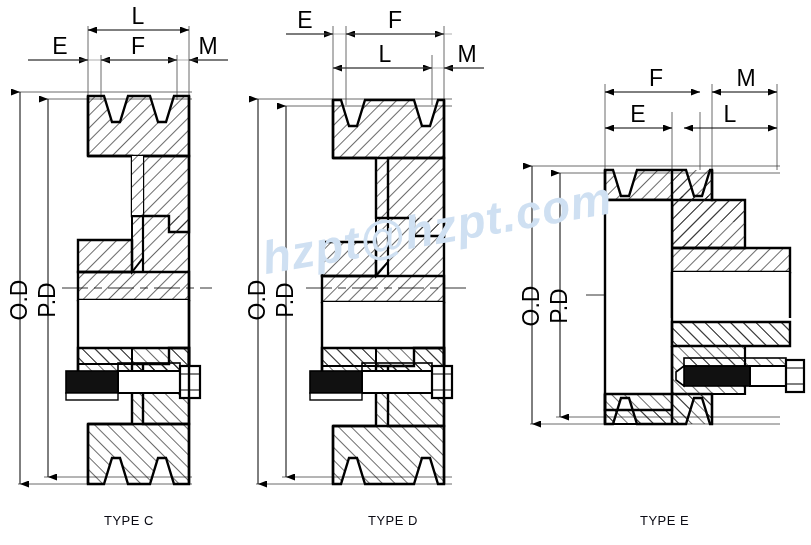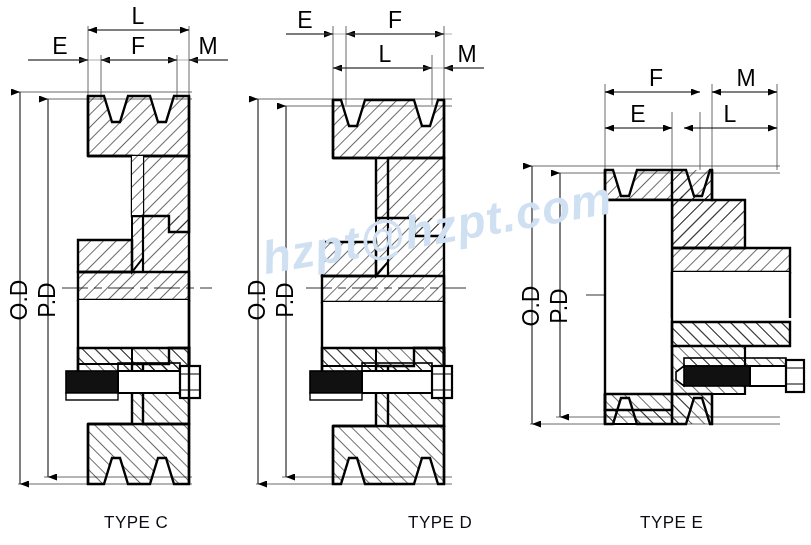--- a/index.html
+++ b/index.html
@@ -6,24 +6,24 @@
   body{width:811px;height:545px;overflow:hidden;
        font-family:"Liberation Sans","DejaVu Sans",sans-serif;}
   #stage{position:relative;width:811px;height:545px;background:#fff;}
   svg.drawing{position:absolute;left:0;top:0;width:811px;height:545px;}
   .wm{position:absolute;left:258px;top:232px;
       font-family:"Liberation Sans",sans-serif;
       font-size:46px;font-style:italic;font-weight:700;
       color:#cfe0f2;letter-spacing:1px;
       transform:rotate(-10deg);transform-origin:0 0;
       white-space:nowrap;pointer-events:none;user-select:none;}
-  .typelabel{position:absolute;font-size:17px;color:#0b0b14;
+  .typelabel{position:absolute;font-size:13px;color:#0b0b14;
              font-family:"Liberation Sans",sans-serif;letter-spacing:.5px;}
   #tc{left:104px;top:513px;}
-  #td{left:368px;top:513px;margin-left:40px;}
+  #td{left:368px;top:513px;}
   #te{left:640px;top:513px;}
 </style>
 </head>
 <body>
 
 <div id="stage">
 
   <svg class="drawing" viewBox="0 0 811 545">
     <defs>
       <pattern id="hatchR" width="9" height="9" patternTransform="rotate(45)" patternUnits="userSpaceOnUse">

